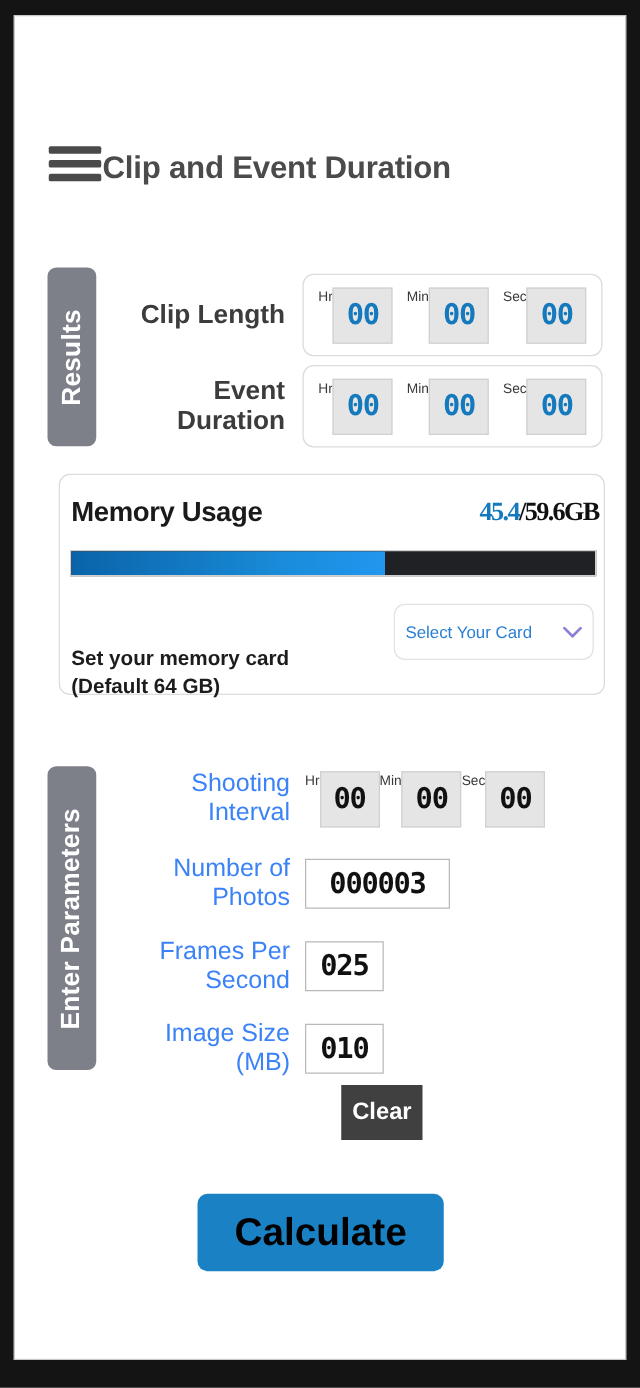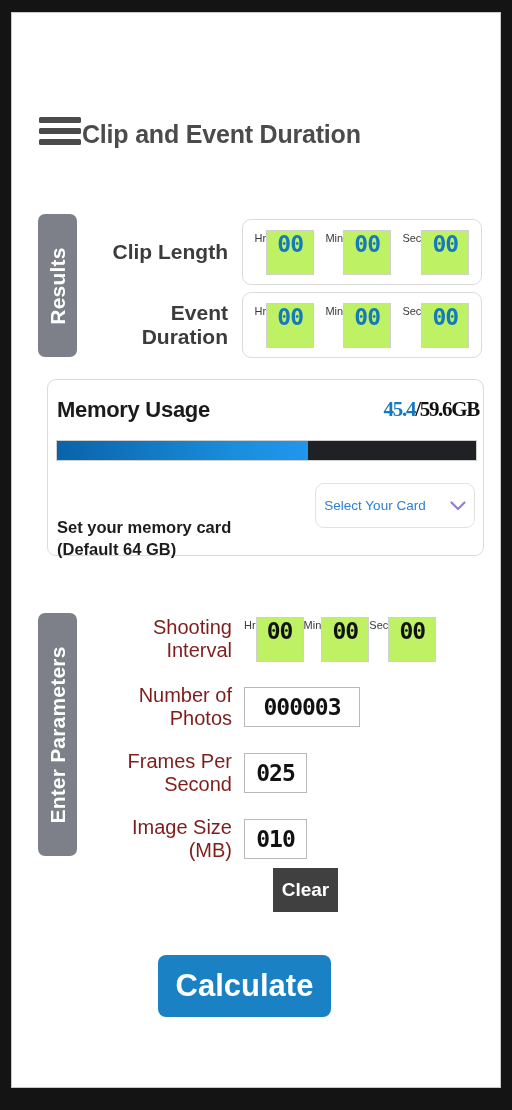--- a/index.html
+++ b/index.html
@@ -120,22 +120,23 @@
     color: #3a3a3a;
     line-height: 1;
     padding-top: 3px;
     padding-right: 0px;
   }
 
   .digit-box {
     width: 48px;
     height: 45px;
     border: 1px solid #d0d0d0;
-    background: #bef264;
-    display: flex;
+    background: #e5e5e5;
+    display: flex;
+    align-items: center;
     justify-content: center;
   }
   .digit-box.blue  { color: #1479bd; }
   .digit-box.black { color: #111111; }
   .digit-val {
     font-family: "DejaVu Sans Mono", monospace;
     font-size: 23px;
     font-weight: bold;
     letter-spacing: -1px;
   }
@@ -223,21 +224,21 @@
   #row-interval { top: 597px; height: 58px; }
   #row-photos   { top: 665px; height: 58px; }
   #row-fps      { top: 731px; height: 58px; }
   #row-imgsize  { top: 797px; height: 58px; }
 
   .param-label {
     width: 152px;
     text-align: right;
     padding-right: 12px;
     font-size: 20px;
-    color: #7f1d1d;
+    color: #3b82f6;
     line-height: 1.15;
   }
 
   .param-fields { display: flex; align-items: center; }
 
   .wide-box {
     border: 1px solid #b9b9b9;
     background: #ffffff;
     height: 40px;
     display: flex;
@@ -264,26 +265,26 @@
     align-items: center;
     justify-content: center;
     cursor: pointer;
     border: none;
   }
 
   #calculate-button {
     position: absolute;
     left: 146px;
     top: 942px;
-    width: 173px;
+    width: 197px;
     height: 62px;
     background: #1a82c4;
     border: none;
     border-radius: 8px;
-    color: #ffffff;
+    color: #000000;
     font-family: "Liberation Sans", sans-serif;
     font-size: 31px;
     font-weight: bold;
     cursor: pointer;
   }
 </style>
 </head>
 <body>
 
 <div id="frame">

